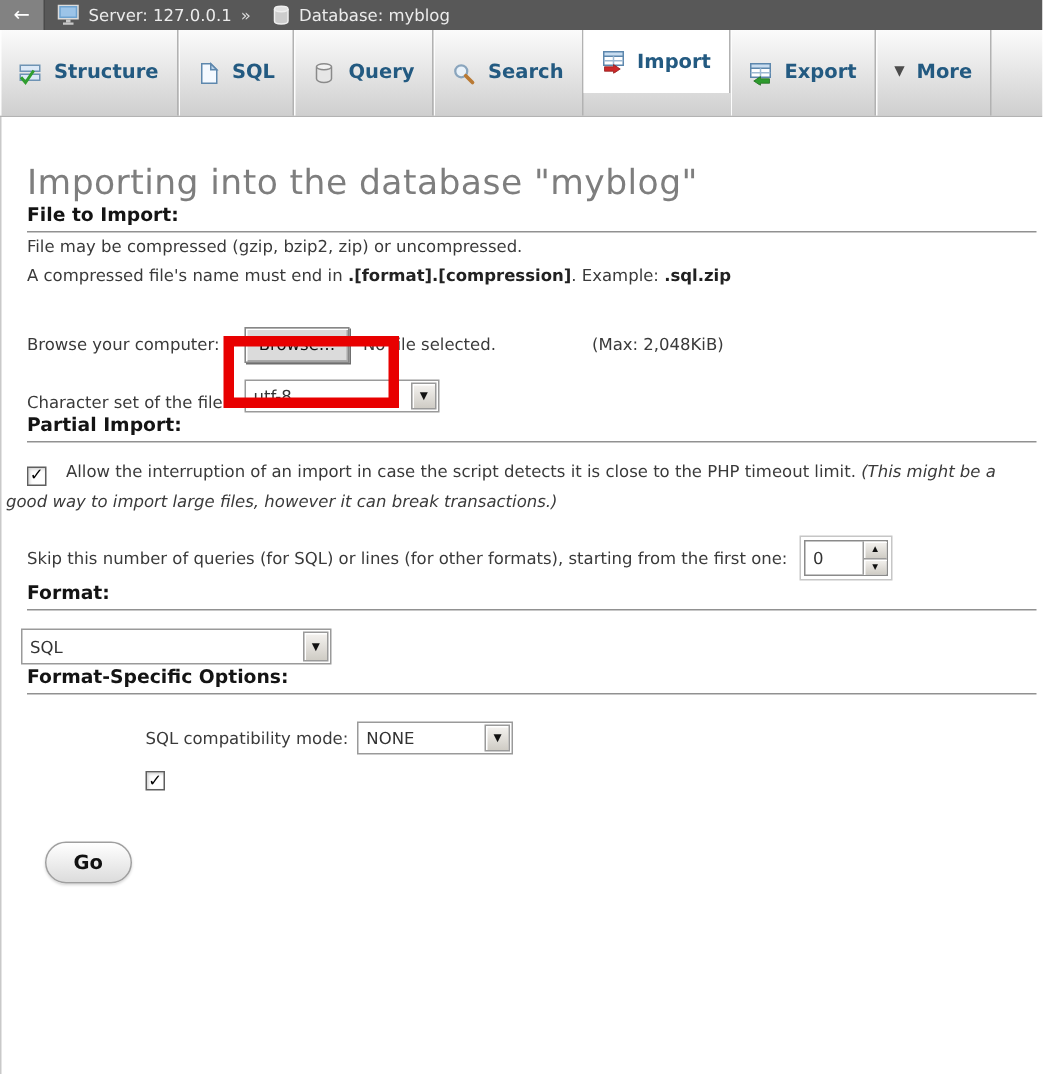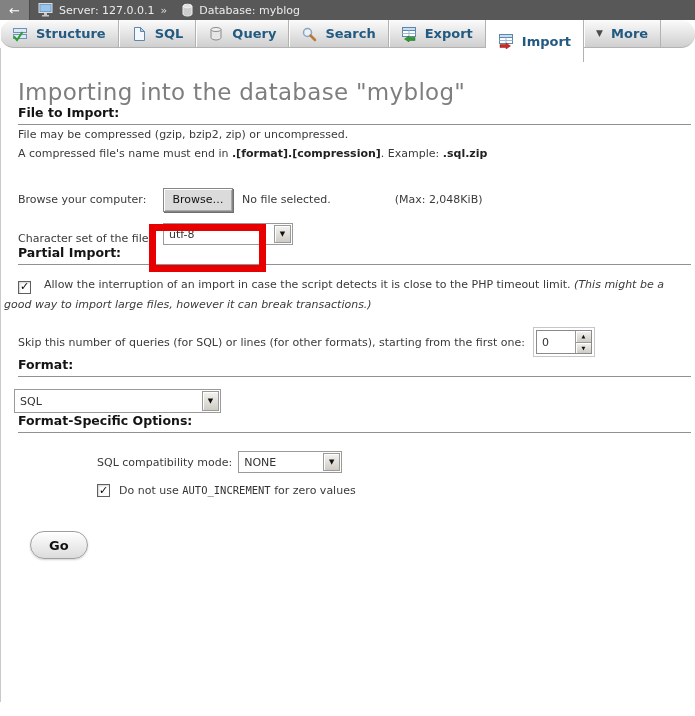--- a/index.html
+++ b/index.html
@@ -8,21 +8,21 @@
     font-family:"DejaVu Sans","Liberation Sans",sans-serif;color:#3a3a3a;
     -webkit-font-smoothing:antialiased;
   }
   
   .titlebar{height:20px;background:#585858;display:flex;align-items:center;color:#ececec;font-size:11px;}
   .back-btn{width:30px;height:20px;background:#828282;border-right:1px solid #4a4a4a;display:flex;align-items:center;justify-content:center;color:#fff;font-size:13px;cursor:pointer;box-sizing:border-box;}
   .tb-icon{display:inline-flex;margin:0 5px 0 8px;line-height:0;}
   .tb-text{white-space:nowrap;}
   .tb-sep{margin:0 6px;color:#dcdcdc;}
   
-  .tabbar{height:28px;background:linear-gradient(#fbfbfb,#cfcfcf);display:flex;border-bottom:1px solid #b3b3b3;box-sizing:border-box;border-radius:18px;}
+  .tabbar{height:58px;background:linear-gradient(#fbfbfb,#cfcfcf);display:flex;border-bottom:1px solid #b3b3b3;box-sizing:border-box;}
   .tab{display:flex;align-items:center;gap:8px;padding:0 12px;border-right:1px solid #b2b2b2;box-shadow:inset 1px 0 0 #fdfdfd;cursor:pointer;}
   .tab-label{font-size:13px;font-weight:bold;color:#235a81;white-space:nowrap;}
   .tab.active{background:#fff;height:42px;box-shadow:none;position:relative;z-index:2;}
   .tab-icon{display:inline-flex;line-height:0;}
   .chevron{font-size:9px;color:#4c4c4c;line-height:1;}
   .tab-filler{flex:1;}
   
   .content{position:relative;border-left:1px solid #c9c9c9;height:654px;box-sizing:border-box;padding:0 4px 0 17px;}
   h1.page-title{font-weight:normal;font-size:23px;color:#7e7e7e;margin:0;padding-top:31px;letter-spacing:.3px;}
   h3.section{font-size:12.5px;font-weight:bold;color:#141414;border-bottom:1px solid #919191;padding-bottom:4px;margin:0;}
@@ -132,41 +132,41 @@
   </div>
   <div class="tab">
     <span class="tab-icon">
       <svg width="16" height="16" viewBox="0 0 16 16">
           <circle cx="6.5" cy="6.5" r="4" fill="#e9f2fa" stroke="#8aa5bd" stroke-width="1.5"></circle>
           <path d="M9.5 9.5 L14 14" stroke="#b97a35" stroke-width="2.5" stroke-linecap="round"></path>
         </svg>
     </span>
     <span class="tab-label">Search</span>
   </div>
+  <div class="tab active">
+    <span class="tab-icon">
+      <svg width="16" height="16" viewBox="0 0 16 16">
+          <rect x="1.5" y="1.5" width="13" height="9" fill="#fff" stroke="#5d87ad"></rect>
+          <rect x="1.5" y="1.5" width="13" height="3" fill="#c9ddf0" stroke="#5d87ad"></rect>
+          <path d="M1.5 7.5 h13 M8 4.5 v6" stroke="#9db9d2"></path>
+          <path d="M2 11.5 h6 v-1.5 l4.5 3 -4.5 3 v-1.5 h-6 z" fill="#cc2929" stroke="#8e1a1a" stroke-width="0.5"></path>
+        </svg>
+    </span>
+    <span class="tab-label">Import</span>
+  </div>
   <div class="tab">
     <span class="tab-icon">
       <svg width="16" height="16" viewBox="0 0 16 16">
           <rect x="1.5" y="1.5" width="13" height="9" fill="#fff" stroke="#5d87ad"></rect>
           <rect x="1.5" y="1.5" width="13" height="3" fill="#c9ddf0" stroke="#5d87ad"></rect>
           <path d="M1.5 7.5 h13 M8 4.5 v6" stroke="#9db9d2"></path>
           <path d="M14 11.5 h-6 v-1.5 l-4.5 3 4.5 3 v-1.5 h6 z" fill="#2e9b2e" stroke="#1c6b1c" stroke-width="0.5"></path>
         </svg>
     </span>
     <span class="tab-label">Export</span>
-  </div>
-  <div class="tab active">
-    <span class="tab-icon">
-      <svg width="16" height="16" viewBox="0 0 16 16">
-          <rect x="1.5" y="1.5" width="13" height="9" fill="#fff" stroke="#5d87ad"></rect>
-          <rect x="1.5" y="1.5" width="13" height="3" fill="#c9ddf0" stroke="#5d87ad"></rect>
-          <path d="M1.5 7.5 h13 M8 4.5 v6" stroke="#9db9d2"></path>
-          <path d="M2 11.5 h6 v-1.5 l4.5 3 -4.5 3 v-1.5 h-6 z" fill="#cc2929" stroke="#8e1a1a" stroke-width="0.5"></path>
-        </svg>
-    </span>
-    <span class="tab-label">Import</span>
   </div>
   <div class="tab">
     <span class="chevron">▼</span>
     <span class="tab-label">More</span>
   </div>
   <div class="tab-filler"></div>
 </div>
 
 <div class="content">
   <h1 class="page-title">Importing into the database "myblog"</h1>
@@ -237,21 +237,20 @@
       <span class="select-arrow">
           <span>▼</span>
         </span>
     </span>
   </div>
 
   <div class="zero-row">
     <span class="checkbox">
         <span class="check">✓</span>
       </span>
-    <span><span>Do not use </span><span class="code">AUTO_INCREMENT</span><span> for zero values</span></span>
   </div>
 
   <div>
     <button class="go-btn">Go</button>
   </div>
 </div>
 
 <div class="red-box"></div>
 
 </body></html>

